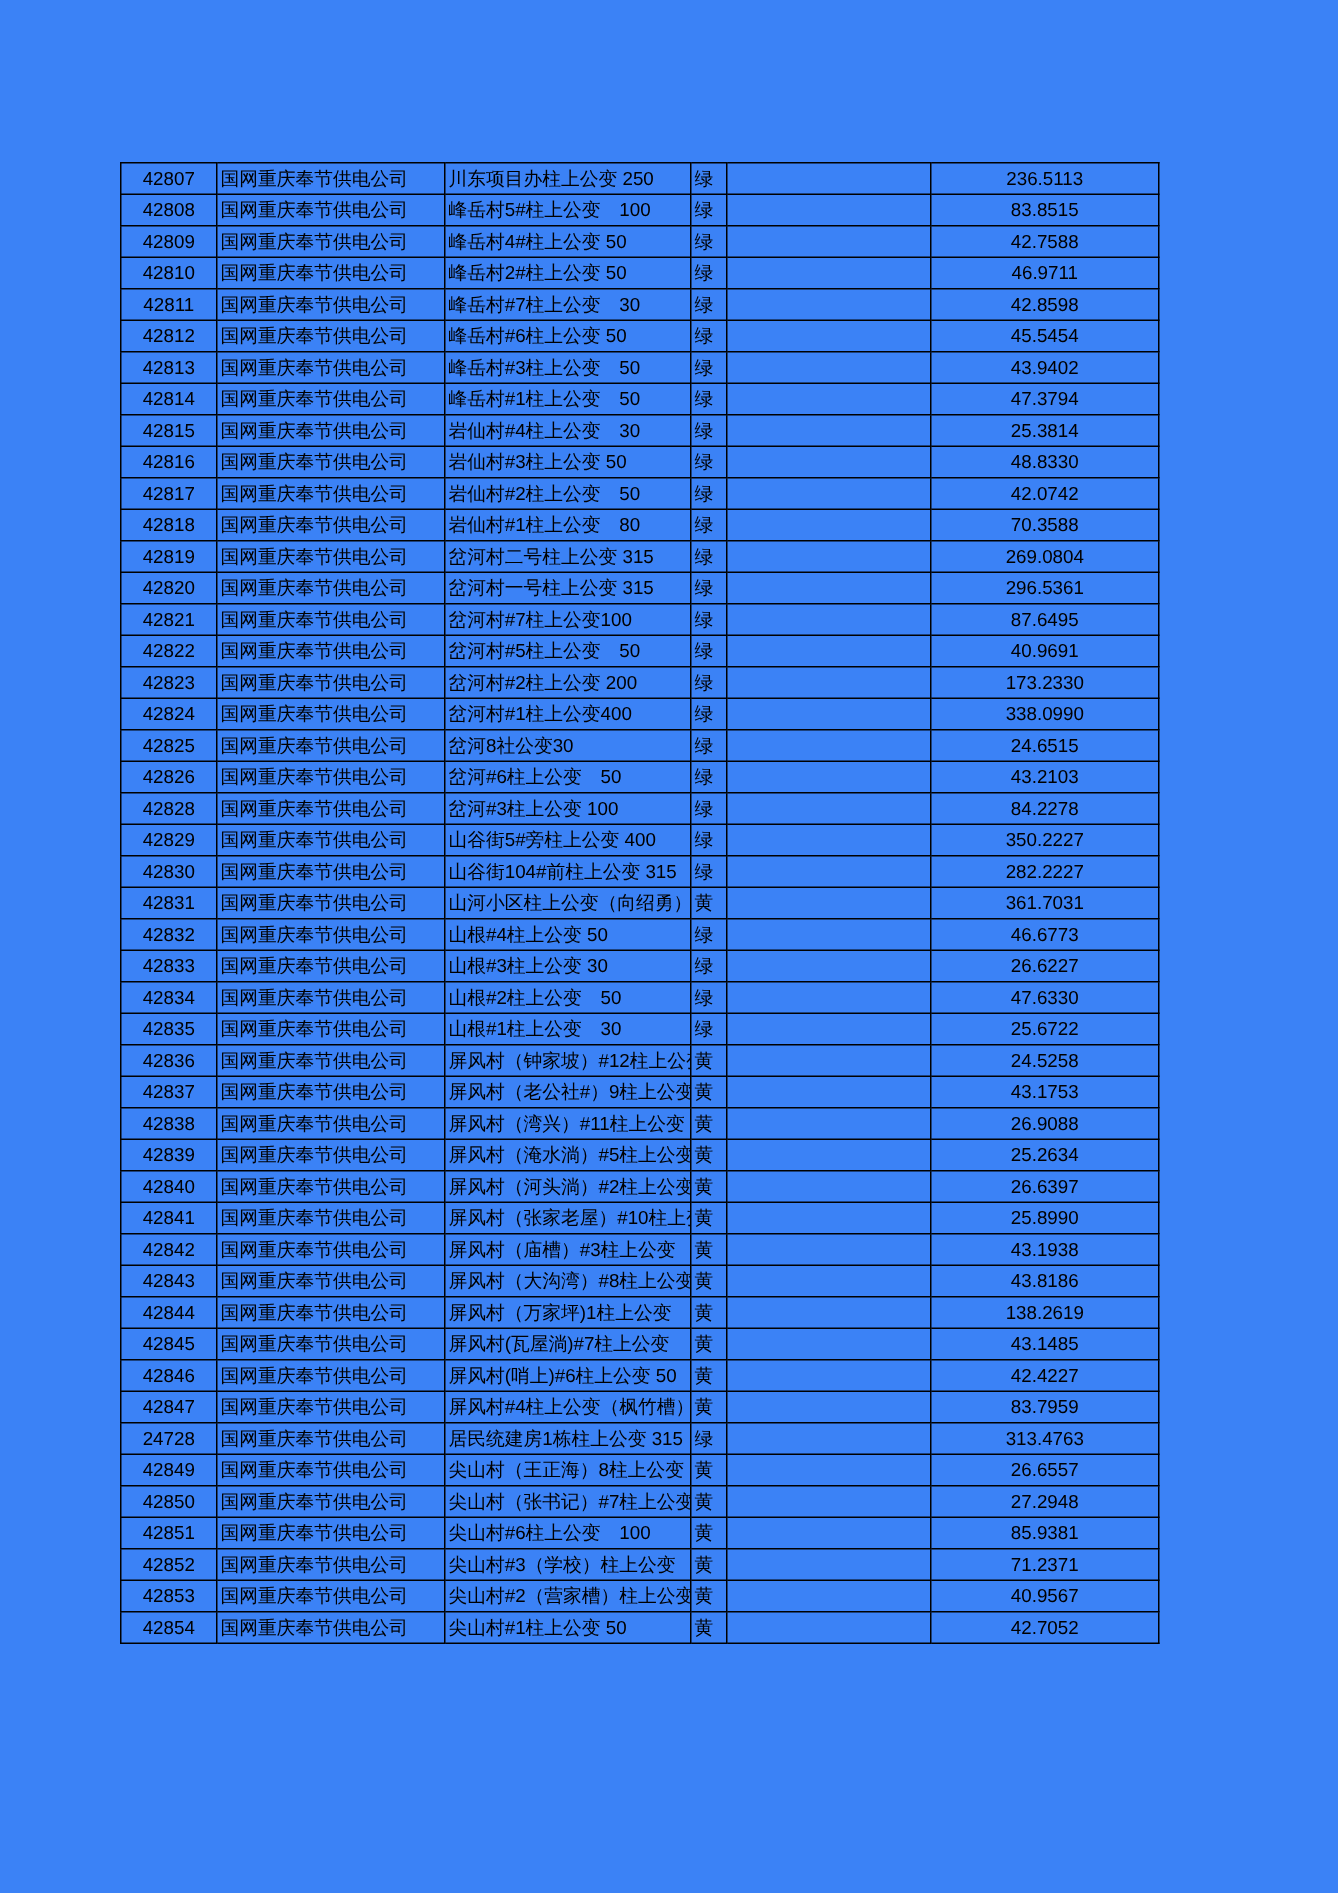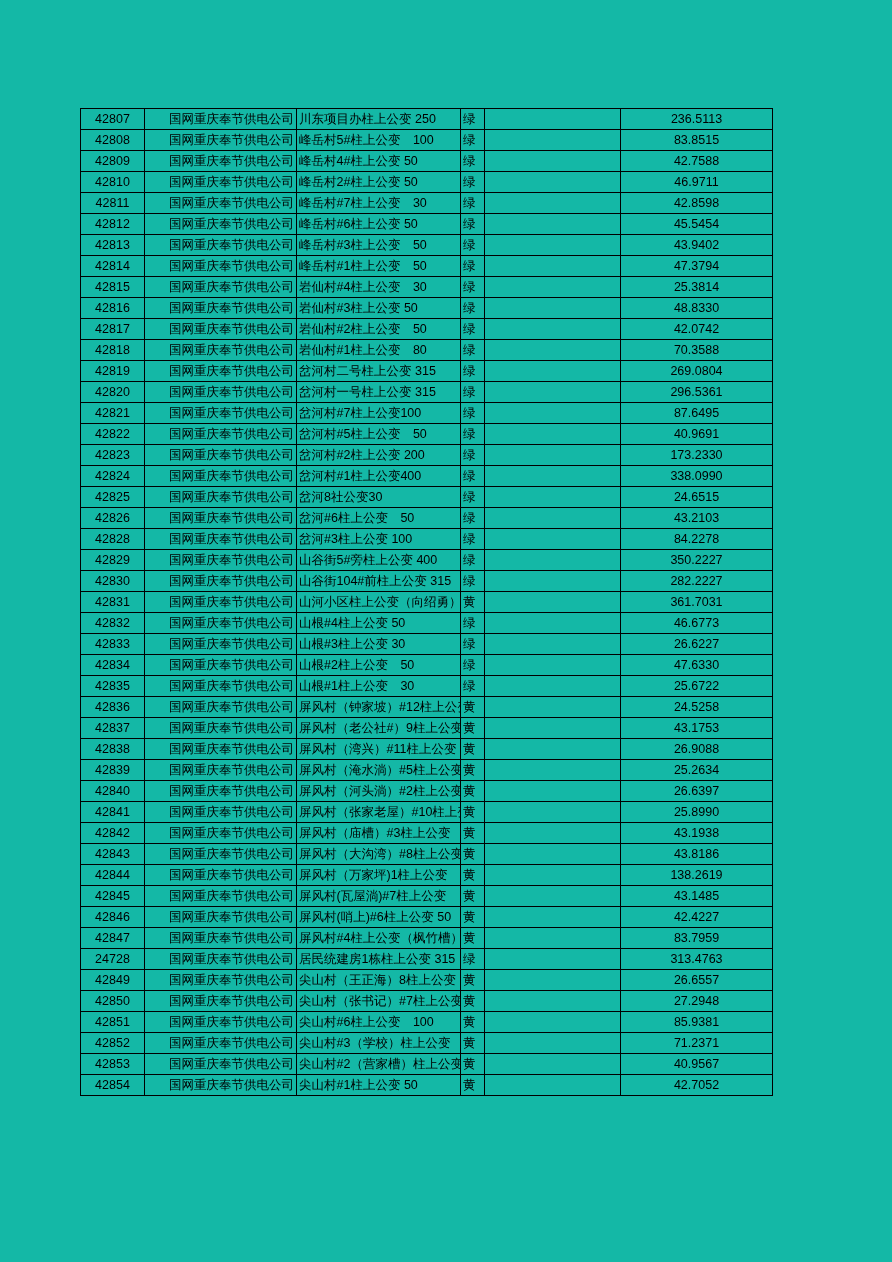--- a/index.html
+++ b/index.html
@@ -6,21 +6,21 @@
     margin: 0;
     padding: 0;
     background: #b0b0b0;
   }
   body {
     font-family: "Liberation Sans", "DejaVu Sans", sans-serif;
   }
   .page {
     width: 892px;
     height: 1262px;
-    background: #14b8a6;
+    background: #3b82f6;
     margin: 0 auto;
     position: relative;
     box-sizing: border-box;
     overflow: hidden;
   }
   .sheet {
     position: absolute;
     left: 80px;
     top: 108px;
     width: 692px;
@@ -40,21 +40,21 @@
     white-space: nowrap;
     line-height: 20px;
     box-sizing: border-box;
   }
   td.c-id {
     width: 64px;
     text-align: center;
   }
   td.c-company {
     width: 152px;
-    text-align: right;
+    text-align: left;
     padding-left: 4px;
   }
   td.c-name {
     width: 164px;
     text-align: left;
     padding-left: 4px;
   }
   td.c-color {
     width: 24px;
     text-align: left;

